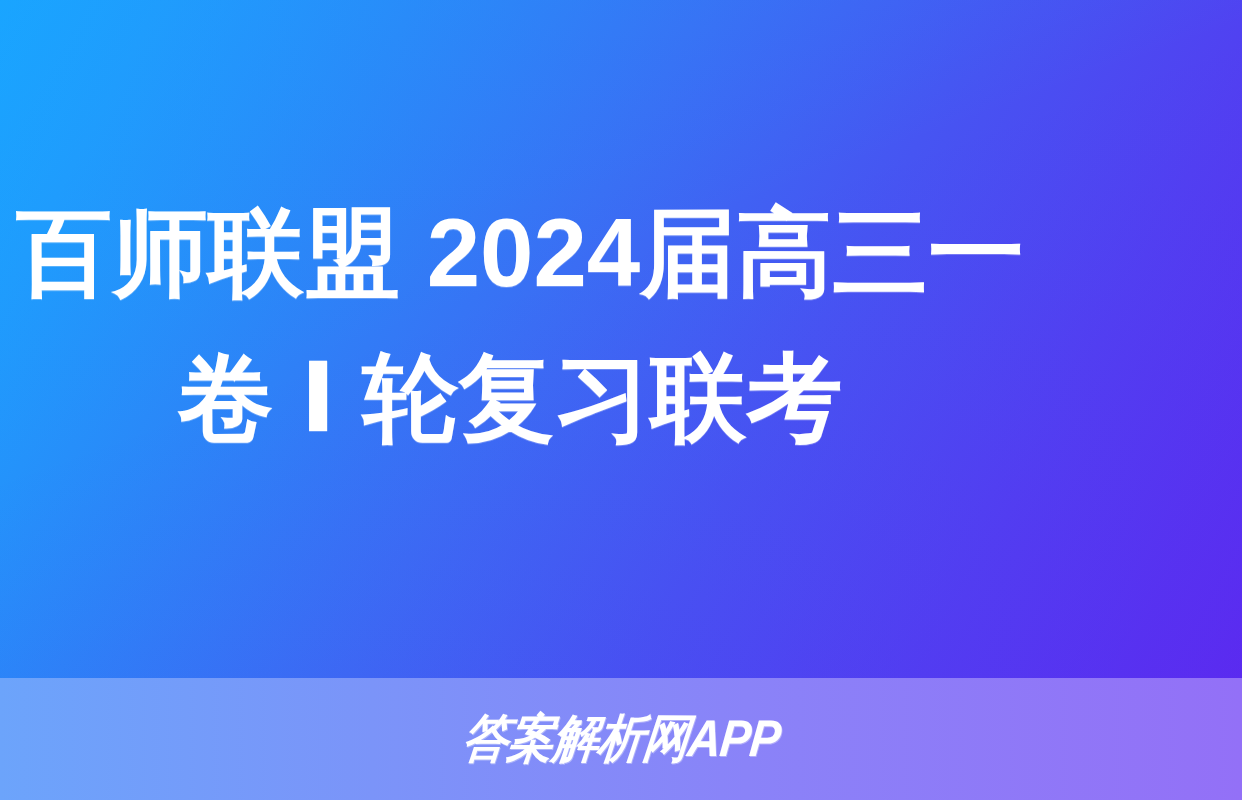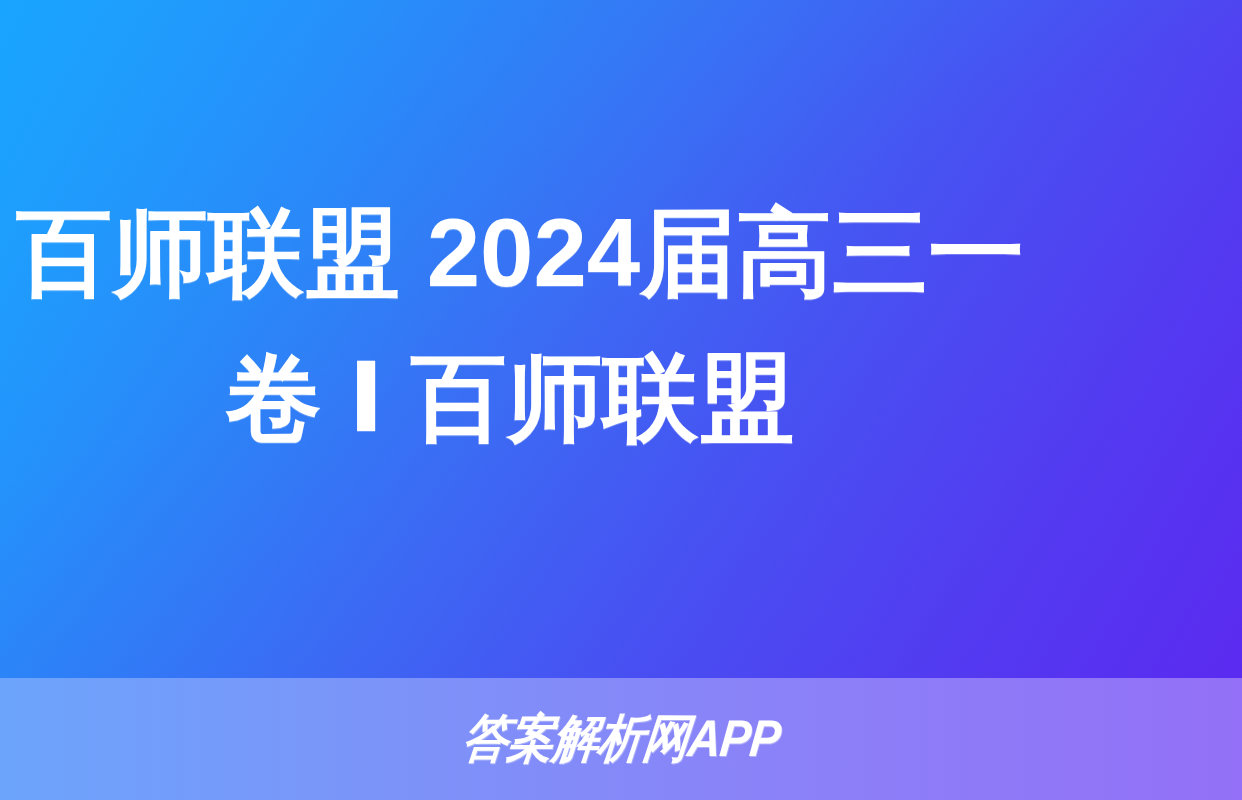--- a/index.html
+++ b/index.html
@@ -101,21 +101,21 @@
 </style>
 </head>
 <body>
 
 <div id="canvas">
 
   <div id="hero"></div>
 
   <div id="title-block">
     <span class="title-line">百师联盟 2024届高三一</span>
-    <span class="title-line">卷 Ⅰ 百师联盟</span>
+    <span class="title-line">卷 Ⅰ 轮复习联考</span>
   </div>
 
   <div id="footer">
     <div id="watermark">
       <span id="watermark-text">答案解析网APP</span>
     </div>
   </div>
 
 </div>
 

